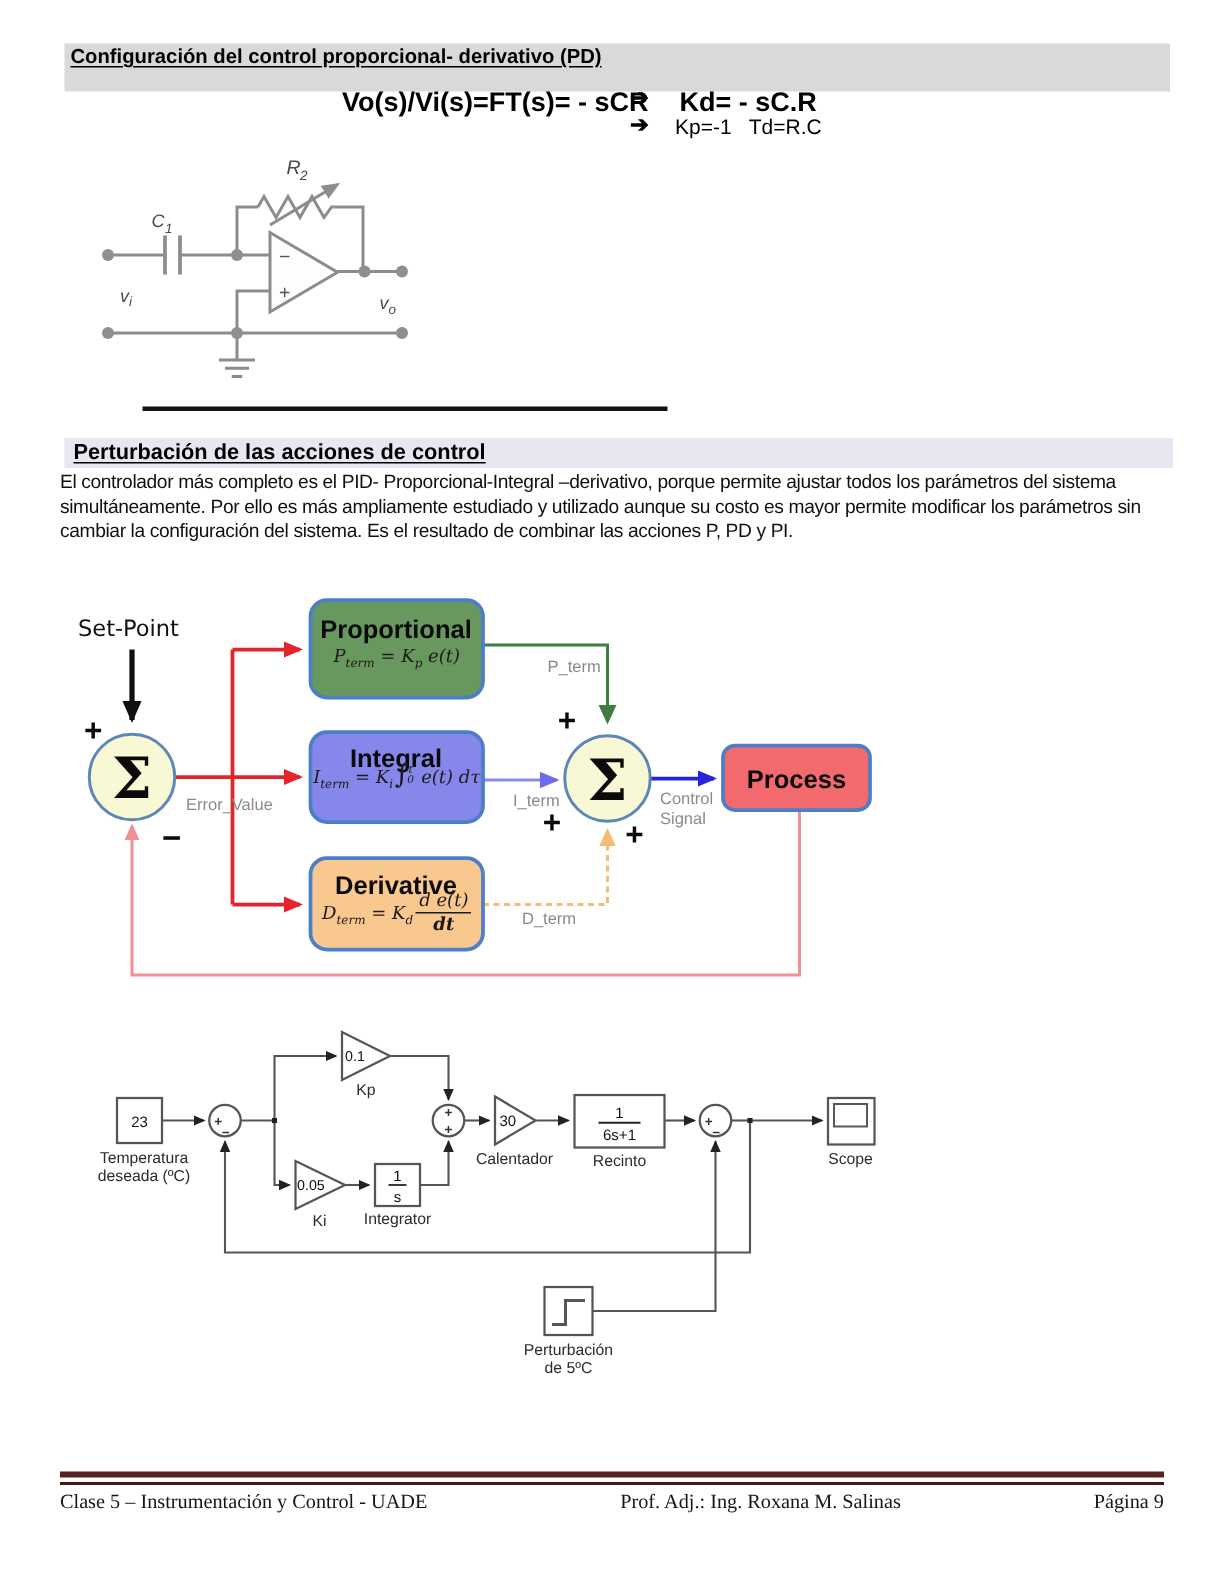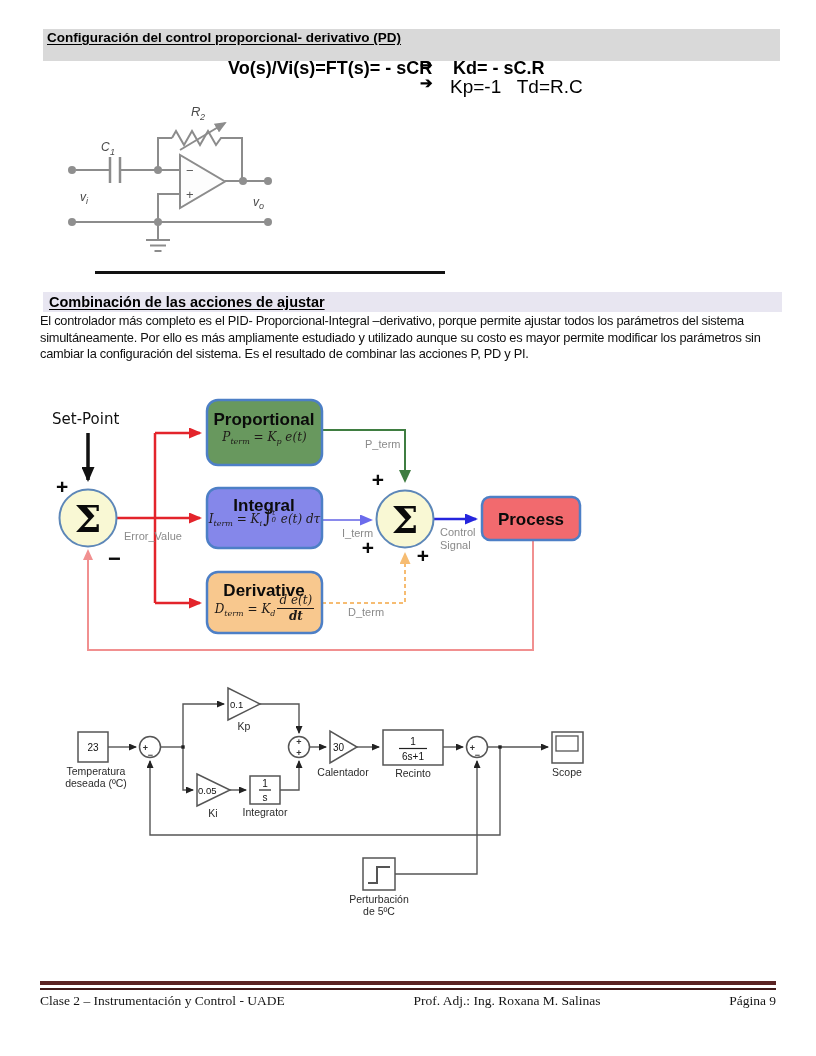--- a/index.html
+++ b/index.html
@@ -44,21 +44,21 @@
 <div class="page">
 
   <div class="barhead bar1">
     <span>Configuración del control proporcional- derivativo (PD)</span>
   </div>
 
   <span class="ftext fbold" style="left:228px;top:58px;">Vo(s)/Vi(s)=FT(s)= - sCR</span>
   <span class="ftext fbold" style="left:420px;top:56px;font-size:15px;">➔</span>
   <span class="ftext fbold" style="left:453px;top:58px;">Kd= - sC.R</span>
   <span class="ftext fbold" style="left:420px;top:74px;font-size:15px;">➔</span>
-  <span class="ftext" style="left:450px;top:76px;font-size:19px;">Kp=-1   Td=R.C</span>
+  <span class="ftext" style="left:450px;top:76px;font-size:14px;">Kp=-1   Td=R.C</span>
 
   <svg class="abs" style="left:55px;top:100px;" width="290" height="175" viewBox="0 0 290 175">
     <defs>
       <marker id="c-ar" markerUnits="userSpaceOnUse" markerWidth="12" markerHeight="10" refX="10" refY="5" orient="auto">
         <path d="M0,0 L12,5 L0,10 Z" fill="#8c8c8c"></path>
       </marker>
     </defs>
     <g stroke="#8c8c8c" stroke-width="2" fill="none">
       <path d="M21,70 H54"></path>
       <line x1="55" y1="57" x2="55" y2="83" stroke-width="2.5"></line>
@@ -96,21 +96,21 @@
       <text x="25" y="101" font-size="12">v</text>
       <text x="31" y="104" font-size="9">i</text>
       <text x="198" y="106" font-size="12">v</text>
       <text x="204" y="109" font-size="9">o</text>
     </g>
   </svg>
 
   <div class="rule"></div>
 
   <div class="barhead bar2">
-    <span>Combinación de las acciones de ajustar</span>
+    <span>Perturbación de las acciones de control</span>
   </div>
   <div class="para">El controlador más completo es el PID- Proporcional-Integral –derivativo, porque permite ajustar todos los parámetros del sistema simultáneamente. Por ello es más ampliamente estudiado y utilizado aunque su costo es mayor permite modificar los parámetros sin cambiar la configuración del sistema. Es el resultado de combinar las acciones P, PD y PI.</div>
 
   <svg class="abs" style="left:40px;top:393px;" width="600" height="270" viewBox="0 0 600 270">
     <defs>
       <marker id="p-red" markerUnits="userSpaceOnUse" markerWidth="13" markerHeight="11" refX="11" refY="5.5" orient="auto">
           <path d="M0,0 L13,5.5 L0,11 Z" fill="#e3242b"></path>
         </marker>
       <marker id="p-sal" markerUnits="userSpaceOnUse" markerWidth="11" markerHeight="10" refX="9" refY="5" orient="auto">
           <path d="M0,0 L11,5 L0,10 Z" fill="#f19090"></path>
@@ -258,18 +258,18 @@
       <text x="353" y="102">Recinto</text>
       <text x="507" y="101">Scope</text>
       <text x="319" y="228">Perturbación</text>
       <text x="319" y="240">de 5ºC</text>
     </g>
   </svg>
 
   <div class="footrule1"></div>
   <div class="footrule2"></div>
   <div class="footer">
-    <span>Clase 2 – Instrumentación y Control  - UADE</span>
+    <span>Clase 5 – Instrumentación y Control  - UADE</span>
     <span>Prof. Adj.: Ing. Roxana M. Salinas</span>
     <span>Página 9</span>
   </div>
 
 </div>
 
 </body></html>

